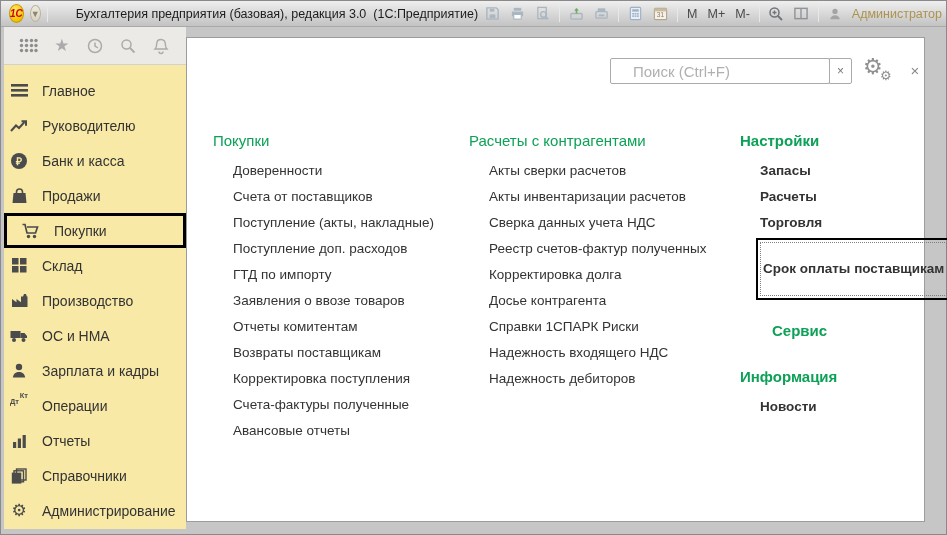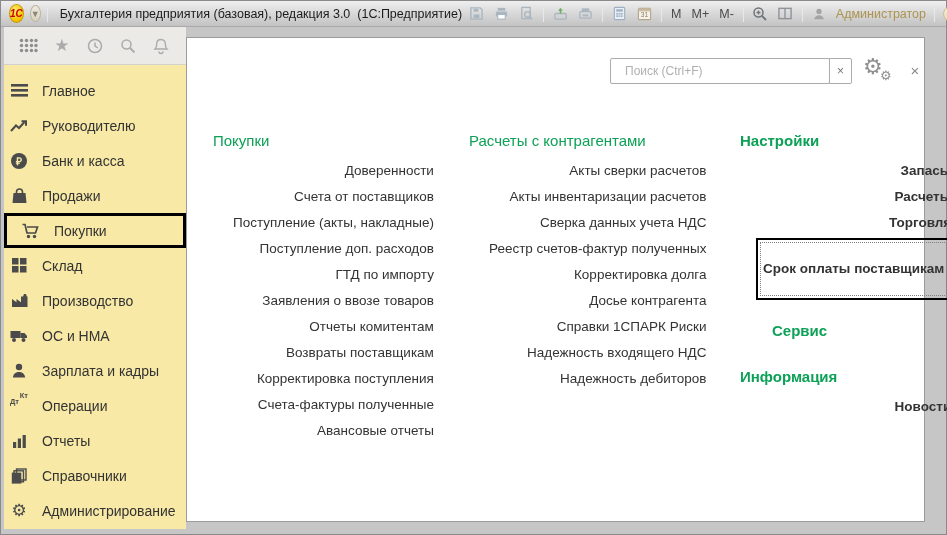--- a/index.html
+++ b/index.html
@@ -16,21 +16,21 @@
               display:flex; align-items:center; padding:0 8px; gap:6px; }
   .logo-1c { width:19px; height:19px; border-radius:50%;
              background:radial-gradient(circle at 35% 30%, #ffe96a, #f5c400 70%, #d9a400);
              color:#d00000; font-weight:bold; font-style:italic; font-size:10px;
              display:flex; align-items:center; justify-content:center;
              border:1px solid #c69a00; }
   .win-dd { width:17px; height:17px; border-radius:50%;
             background:linear-gradient(#efeade,#d8d2bf); border:1px solid #b9b3a0;
             color:#8a8575; font-size:9px; display:flex; align-items:center; justify-content:center; }
   .tb-sep { width:1px; height:16px; background:#adadad; border-right:1px solid #e8e8e8; }
-  .title-text { font-size:12.5px; color:#1c1c1c; margin-left:6px; white-space:pre;text-align:center; }
+  .title-text { font-size:12.5px; color:#1c1c1c; margin-left:22px; white-space:pre;text-align:center; }
   .tb-right { margin-left:auto; display:flex; align-items:center; gap:8px; }
   .tb-ico { width:17px; height:17px; display:flex; align-items:center; justify-content:center; }
   .tb-ico svg { display:block; }
   .mem-btn { font-size:12.5px; color:#4a4a4a; padding:0 1px; }
   .user-name { font-size:12.5px; color:#ab9350; }
   .info-btn { width:16px; height:16px; border-radius:50%;
               background:linear-gradient(#f7f2da,#e4dab4); border:1px solid #cdbf92;
               color:#a79a64; font-size:10px; font-style:italic; font-weight:bold;
               display:flex; align-items:center; justify-content:center; }
 
@@ -56,36 +56,36 @@
   .dtkt { display:inline-block; position:relative; width:18px; height:18px;
           font-size:7.5px; font-weight:bold; color:#4b4b4b; line-height:1; }
   .dtkt b { position:absolute; left:0; top:1px; }
   .dtkt i { position:absolute; right:0; bottom:15px; font-style:normal; }
   .gear-glyph { font-size:17px; line-height:1; color:#4b4b4b; }
 
   
   .panel { position:absolute; left:185px; top:10px; right:21px; bottom:12px;
            background:#fff; border:1px solid #9c9c9c; }
   .search-input { position:absolute; left:423px; top:20px; width:220px; height:26px;
-                  border:1px solid #ababab; border-radius:2px; padding:0 14px;
-                  font-size:12px; color:#404040; font-family:"Liberation Sans",sans-serif; outline:none; }
+                  border:1px solid #ababab; border-radius:2px; padding:0 22px;
+                  font-size:15px; color:#404040; font-family:"Liberation Sans",sans-serif; outline:none; }
   .search-input::placeholder { color:#b0b0b0; }
   .search-clear { position:absolute; left:642px; top:20px; width:23px; height:26px;
                   border:1px solid #ababab; border-radius:0 2px 2px 0; background:#fff;
                   color:#777; font-size:12px; display:flex; align-items:center; justify-content:center; }
   .gears { position:absolute; left:676px; top:18px; width:30px; height:28px; color:#8f8f8f; }
   .gears .g-big { font-size:22px; line-height:1; position:absolute; left:0; top:0; }
   .gears .g-small { font-size:13px; line-height:1; position:absolute; left:17px; top:13px; }
   .panel-close { position:absolute; left:718px; top:22px; width:20px; height:20px;
                  color:#8a8a8a; font-size:15px; display:flex; align-items:center; justify-content:center; }
 
   .col { position:absolute; top:94px; }
   .col-1 { left:26px; } .col-2 { left:282px; } .col-3 { left:553px;font-weight:bold; }
   .col-header { color:#0da157; font-size:15px; height:20px; margin-bottom:6px; white-space:nowrap; }
-  .col-item { font-size:13.5px; color:#333; line-height:26px; padding-left:20px; white-space:nowrap;text-align:right; }
+  .col-item { font-size:13.5px; color:#333; line-height:26px; padding-left:20px; white-space:nowrap; }
   .col-item.highlighted { display:inline-block; line-height:18px; border:2px solid #000;
                           outline:1px dotted #808080; outline-offset:-5px;
                           padding:20px 5px; margin-left:16px; margin-top:2px; }
   .sec-gap1 { margin-top:22px;margin-left:32px; } .sec-gap2 { margin-top:26px; }
 </style>
 </head>
 <body>
 
 <div class="window">
 

